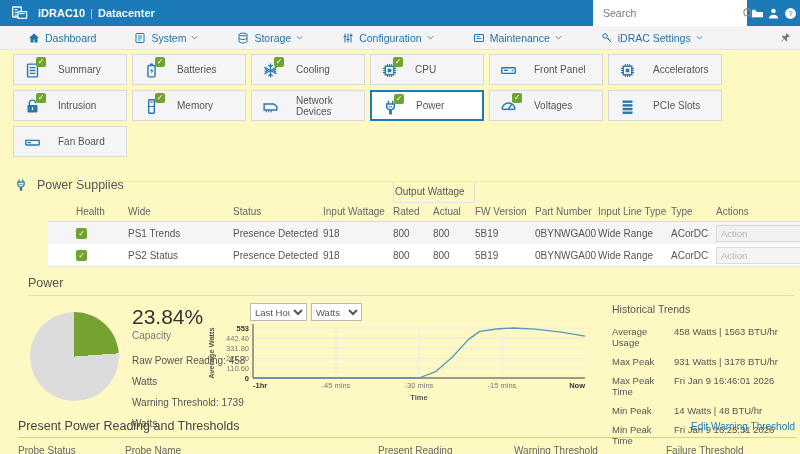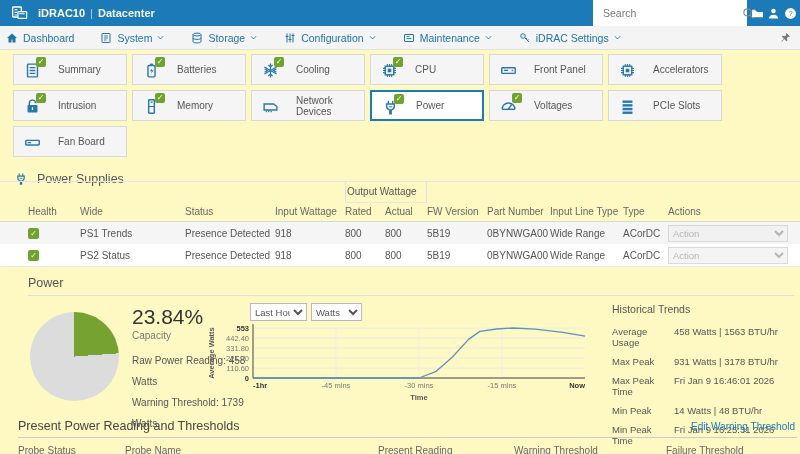--- a/index.html
+++ b/index.html
@@ -15,42 +15,42 @@
   .search{position:absolute;left:593px;top:0;width:154px;height:26px;background:#fff;display:flex;align-items:center;}
   .search input{border:none;outline:none;flex:1;height:100%;padding:0 4px 0 10px;font-size:10.5px;
                 font-family:"Liberation Sans",sans-serif;color:#333;background:transparent;}
   .search input::placeholder{color:#777;}
   .search-icon{width:13px;height:13px;color:#8a8a8a;margin-right:8px;flex:0 0 auto;}
   .top-icons{position:absolute;right:0;top:0;width:53px;height:26px;display:flex;align-items:center;justify-content:space-evenly;}
   .top-icons span{width:13px;height:13px;color:#fff;display:inline-block;}
   
   .navbar{position:absolute;left:0;top:26px;width:800px;height:23px;background:#f4f4f4;
           border-bottom:1px solid #e2e2e2;display:flex;align-items:center;}
-  #nav-items{display:flex;align-items:flex-end;padding-left:6px;}
+  #nav-items{display:flex;align-items:flex-end;padding-left:28px;gap:12px;}
   .nav-item{display:flex;align-items:center;margin-right:26px;color:#2273a8;cursor:pointer;}
   .nav-item .nicon{width:12px;height:12px;margin-right:5px;color:#2273a8;}
   .nav-item .nlabel{font-size:10.5px;}
   .nav-item .chev{width:9px;height:9px;margin-left:4px;color:#2273a8;}
   .pin{position:absolute;right:9px;top:6px;width:11px;height:11px;color:#777;}
   
   #tiles{position:absolute;left:13px;top:54px;width:780px;display:flex;flex-wrap:wrap;}
   .tile{position:relative;width:114px;height:31px;margin:0 5px 5px 0;background:#f5f5f5;
         border:1px solid #d8d8d8;box-sizing:border-box;cursor:pointer;}
   .tile.selected{background:#fff;border:2px solid #1d7ab9;}
   .tile .ticon{position:absolute;left:10px;top:7px;width:17px;height:17px;color:#2878ae;}
   .tile .badge{position:absolute;left:22px;top:2px;width:10px;height:10px;background:#6fa32d;border-radius:2px;
                color:#fff;font-size:8px;line-height:10px;text-align:center;}
   .tile .tlabel{position:absolute;left:44px;top:0;height:100%;display:flex;align-items:center;font-size:10px;color:#555;}
   
-  .ps-head{position:absolute;left:14px;top:172px;display:flex;align-items:center;color:#555;}
+  .ps-head{position:absolute;left:14px;top:178px;display:flex;align-items:center;color:#555;}
   .ps-head .picon{width:14px;height:14px;color:#2878ae;margin-right:9px;}
   .sec-title{font-size:12.5px;color:#555;}
   .ps-table{position:absolute;left:0;top:181px;width:800px;}
   .psgrid{display:grid;grid-template-columns:52px 105px 90px 70px 40px 42px 60px 63px 73px 45px 1fr;
-          padding-left:28px;align-items:center;}
+          padding-left:28px;align-items:center;margin-left:48px;}
   .ps-group{height:20px;border-top:1px solid #e5e5e5;}
   .ps-group .ow{grid-column:5/7;height:20px;line-height:20px;border-left:1px solid #e0e0e0;
                 border-right:1px solid #e0e0e0;border-bottom:1px solid #e5e5e5;padding-left:1px;color:#555;}
   .ps-cols{height:19px;border-bottom:1px solid #d9d9d9;color:#666;}
   .ps-row{height:22px;color:#555;}
   .ps-row.odd{background:#f5f5f5;}
   .ps-row.even{background:#fff;border-bottom:1px solid #e8e8e8;}
   .hbadge{width:11px;height:11px;background:#6fa32d;border-radius:2px;color:#fff;font-size:8px;
           line-height:11px;text-align:center;display:inline-block;}
   .action-sel{width:120px;height:17px;font-size:9.5px;color:#999;background:#f0f0f0;border:1px solid #ccc;

